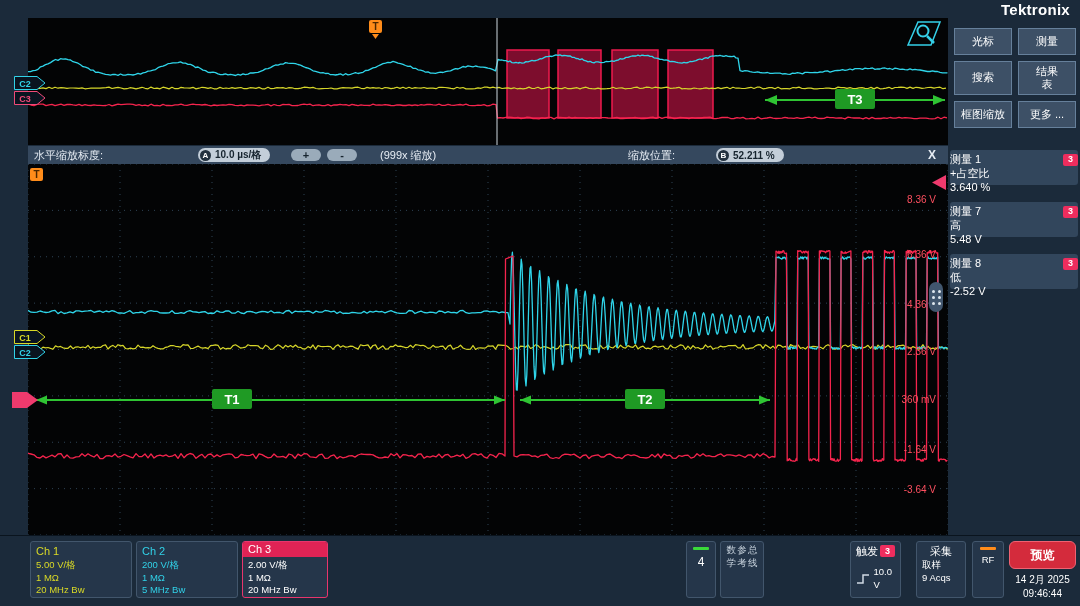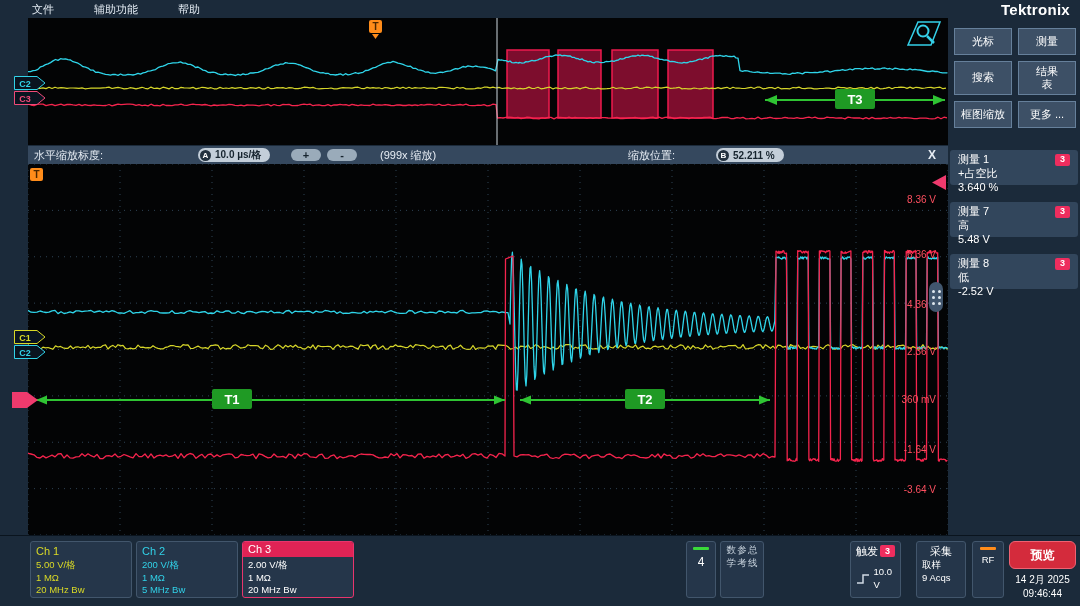--- a/index.html
+++ b/index.html
@@ -27,46 +27,41 @@
   .glabel-box{fill:#1f9a24}
   .glabel-text{fill:#fff;font-size:13px;font-weight:bold;text-anchor:middle}
   .vlabel{position:absolute;right:12px;font-size:10px;color:#ff5060}
   .tag{position:absolute}
   .grip{position:absolute;left:929px;top:282px;width:14px;height:30px;background:#41566e;border-radius:7px;display:grid;grid-template-columns:3px 3px;gap:3px;align-content:center;justify-content:center}
   .grip i{width:3px;height:3px;border-radius:50%;background:#dfe7ee}
   
   .sidebar{position:absolute;left:948px;top:18px;width:132px;height:517px}
   .sbtn{position:absolute;background:#3d5066;border:1px solid #66809b;border-radius:0;color:#fff;font-size:11px;display:flex;align-items:center;justify-content:center;text-align:center;line-height:1.2}
   .sbtn .two-line{display:inline-block;width:26px}
-  .mcard{position:absolute;left:2px;width:128px;height:35px;background:#32465c;border-radius:3px;padding:3px 8px;font-size:11px;line-height:1.25;color:#fff}
+  .mcard{position:absolute;left:2px;width:128px;height:35px;background:#32465c;border-radius:3px;padding:3px 0;font-size:11px;line-height:1.25;color:#fff}
   .mhead{display:flex;justify-content:space-between;align-items:center}
   .badge{background:#ee2d5e;color:#fff;font-size:9px;font-weight:bold;border-radius:2px;padding:0 5px;height:12px;display:flex;align-items:center}
   
   .bottombar{position:absolute;left:0;top:535px;width:1080px;height:71px;background:#1b2a3a;border-top:1px solid #0a141e}
   .bcard{position:absolute;top:5px;height:57px;background:#25364a;border:1px solid #42566c;border-radius:3px;padding:2px 5px;font-size:9.5px;line-height:1.35;color:#fff}
   .bcard .title{font-size:11px;font-weight:normal}
   .ch1,.ch1 .title{color:#d9d926}
   .ch2,.ch2 .title{color:#31d2e8}
   .ch3{border-color:#e8356d}
   .ch3 .title{background:#e02355;color:#fff;margin:-2px -5px 2px;padding:0 5px;border-radius:2px 2px 0 0}
   .dash{width:16px;height:3px;border-radius:1px;margin:3px auto 4px}
   .center{text-align:center}
   .preview{position:absolute;left:1009px;top:5px;width:67px;height:28px;background:#d42b3c;border:1px solid #ef6272;border-radius:6px;color:#fff;font-weight:bold;font-size:12px;display:flex;align-items:center;justify-content:center}
   .datetime{position:absolute;left:1009px;top:37px;width:67px;text-align:center;font-size:10px;line-height:1.35;color:#fff}
 </style>
 </head>
 <body>
 
 <div class="screen">
 
-  <div class="menubar">
-    <span>文件</span>
-    <span>辅助功能</span>
-    <span>帮助</span>
-  </div>
   <div class="logo">Tektronix</div>
 
   <div class="overview">
     <svg width="920" height="127" viewBox="0 0 920 127">
       <g>
         <rect x="479" y="32" width="42" height="68" fill="#7d0d2d" stroke="#ee1a4d" stroke-width="1.5"></rect>
         <rect x="530" y="32" width="43" height="68" fill="#7d0d2d" stroke="#ee1a4d" stroke-width="1.5"></rect>
         <rect x="584" y="32" width="46" height="68" fill="#7d0d2d" stroke="#ee1a4d" stroke-width="1.5"></rect>
         <rect x="640" y="32" width="45" height="68" fill="#7d0d2d" stroke="#ee1a4d" stroke-width="1.5"></rect>
       </g>
@@ -258,21 +253,21 @@
       <div>5.00 V/格</div>
       <div>1 MΩ</div>
       <div>20 MHz Bw</div>
     </div>
     <div class="bcard ch2" style="left:136px;width:102px">
       <div class="title">Ch 2</div>
       <div>200 V/格</div>
       <div>1 MΩ</div>
       <div>5 MHz Bw</div>
     </div>
-    <div class="bcard ch3" style="left:242px;width:112px">
+    <div class="bcard ch3" style="left:242px;width:86px">
       <div class="title">Ch 3</div>
       <div>2.00 V/格</div>
       <div>1 MΩ</div>
       <div>20 MHz Bw</div>
     </div>
     <div class="bcard center" style="left:686px;width:30px">
       <div class="dash" style="background:#3ad93a"></div>
       <div style="font-size:12px">4</div>
     </div>
     <div class="bcard center" style="left:720px;width:44px;color:#c9d4de;display:flex;justify-content:space-around">

